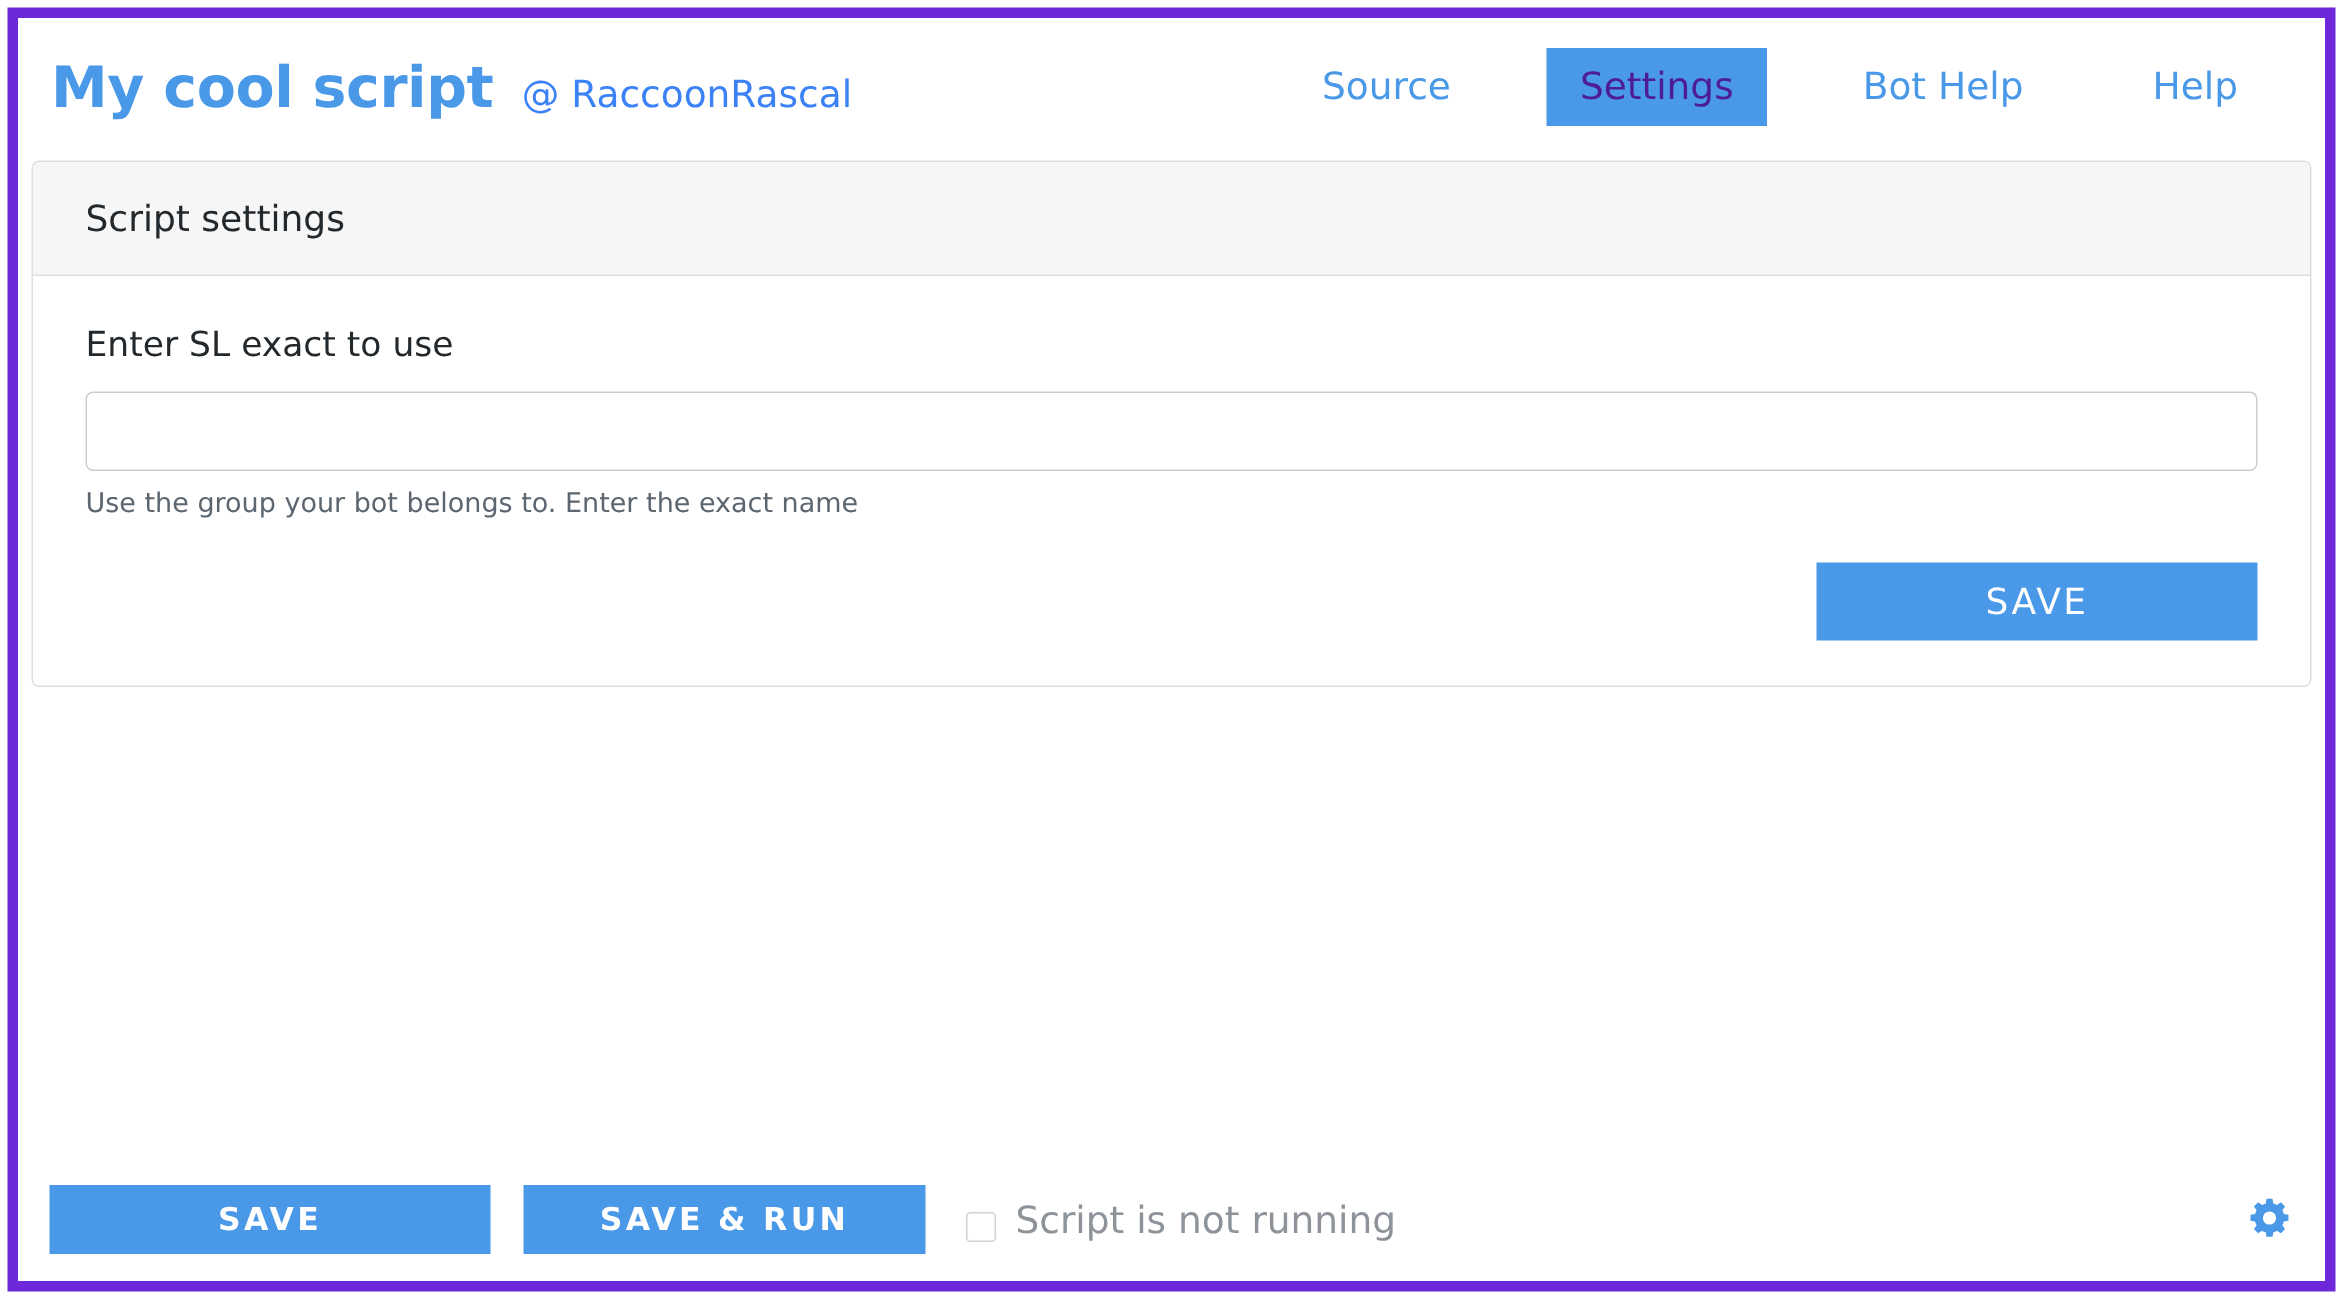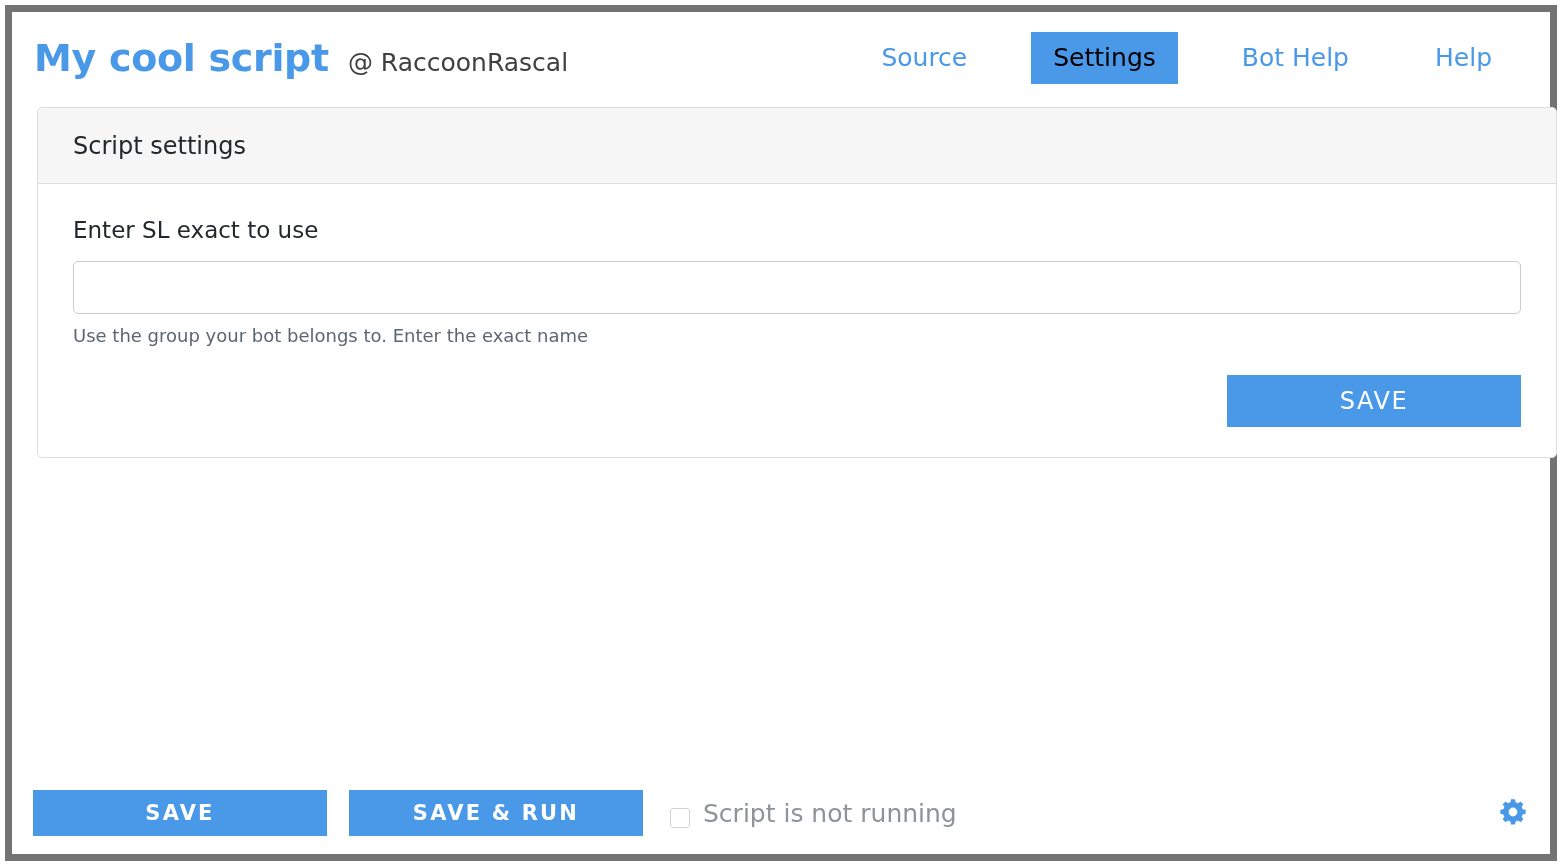--- a/index.html
+++ b/index.html
@@ -12,21 +12,21 @@
     overflow: hidden;
   }
 
   
   #app-window {
     position: absolute;
     left: 5px;
     top: 5px;
     width: 1552px;
     height: 856px;
-    border: 7px solid #737373;
+    border: 7px solid #6d28d9;
     background: #ffffff;
   }
 
   #app-inner {
     position: relative;
     width: 100%;
     height: 100%;
     background: #ffffff;
   }
 
@@ -50,21 +50,21 @@
     font-size: 38px;
     font-weight: 600;
     color: #4a98e8;
     letter-spacing: -0.3px;
     white-space: nowrap;
   }
 
   #owner-handle {
     font-size: 25px;
     font-weight: 400;
-    color: #404040;
+    color: #3b82f6;
     margin-left: 19px;
     white-space: nowrap;
   }
 
   #main-nav {
     margin-left: auto;
     display: flex;
     align-items: center;
     margin-right: 36px;
     gap: 12px;
@@ -75,29 +75,29 @@
     color: #4a98e8;
     padding: 13px 22px;
     white-space: nowrap;
     cursor: pointer;
     text-decoration: none;
     line-height: 1.05;
   }
 
   .nav-item.active {
     background: #4a98e8;
-    color: #000000;
+    color: #4c1d95;
   }
 
   .nav-gap { width: 18px; }
 
   
   #settings-card {
     position: absolute;
-    left: 25px;
+    left: 9px;
     top: 95px;
     width: 1520px;
     border: 1px solid #dededf;
     border-radius: 5px;
     background: #ffffff;
     overflow: hidden;
   }
 
   #card-header {
     height: 76px;
@@ -187,21 +187,21 @@
     font-weight: bold;
     letter-spacing: 2.2px;
     font-family: "DejaVu Sans", "Liberation Sans", sans-serif;
     cursor: pointer;
     text-align: center;
     line-height: 46px;
     padding: 0;
   }
 
   #footer-save-button { width: 294px; margin-left: 21px; }
-  #footer-save-run-button { width: 294px; margin-left: 22px; }
+  #footer-save-run-button { width: 268px; margin-left: 22px; }
 
   #run-status-group {
     display: flex;
     align-items: flex-end;
     margin-left: 27px;
   }
 
   #run-status-checkbox {
     width: 20px;
     height: 20px;

